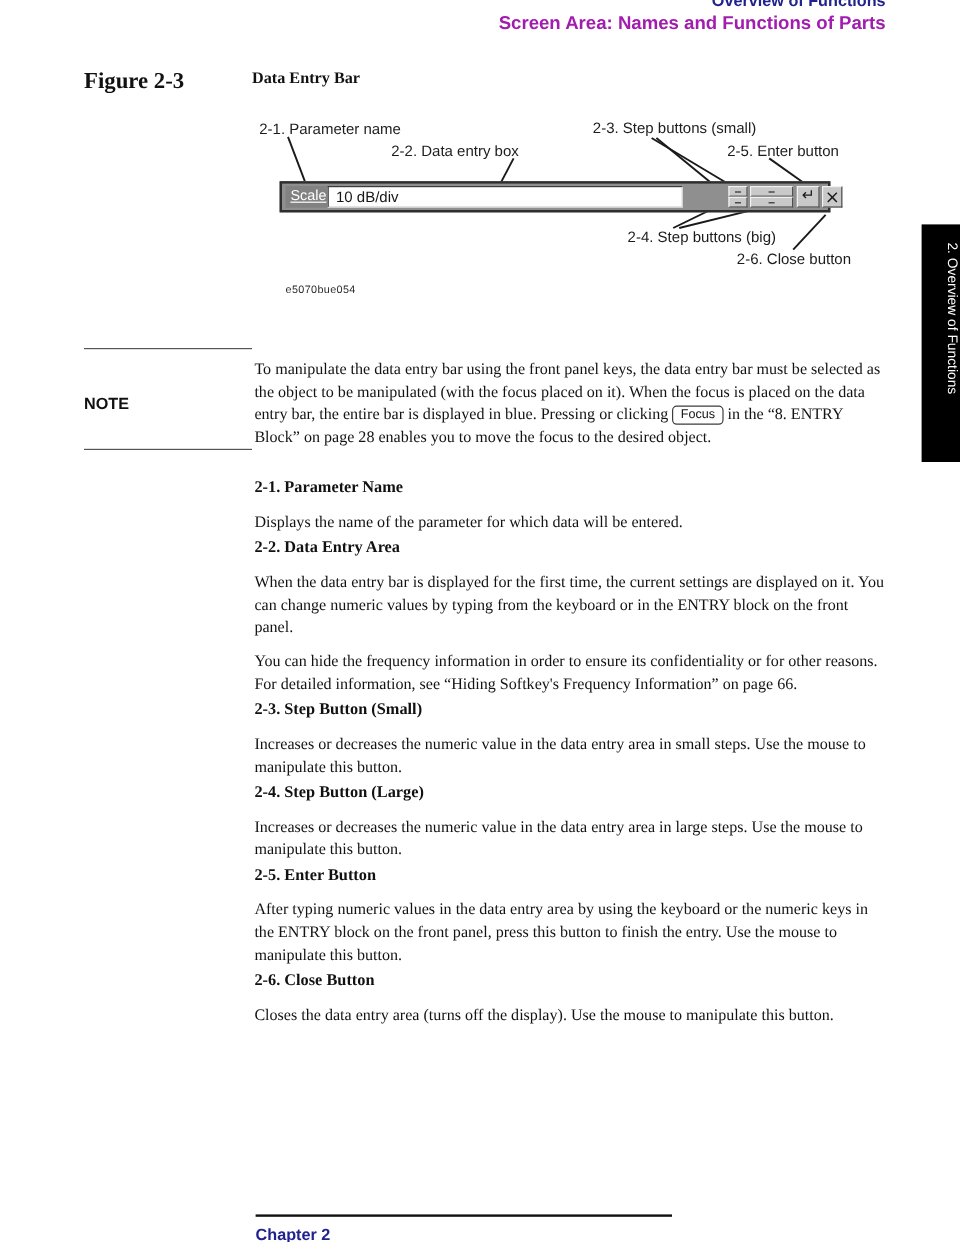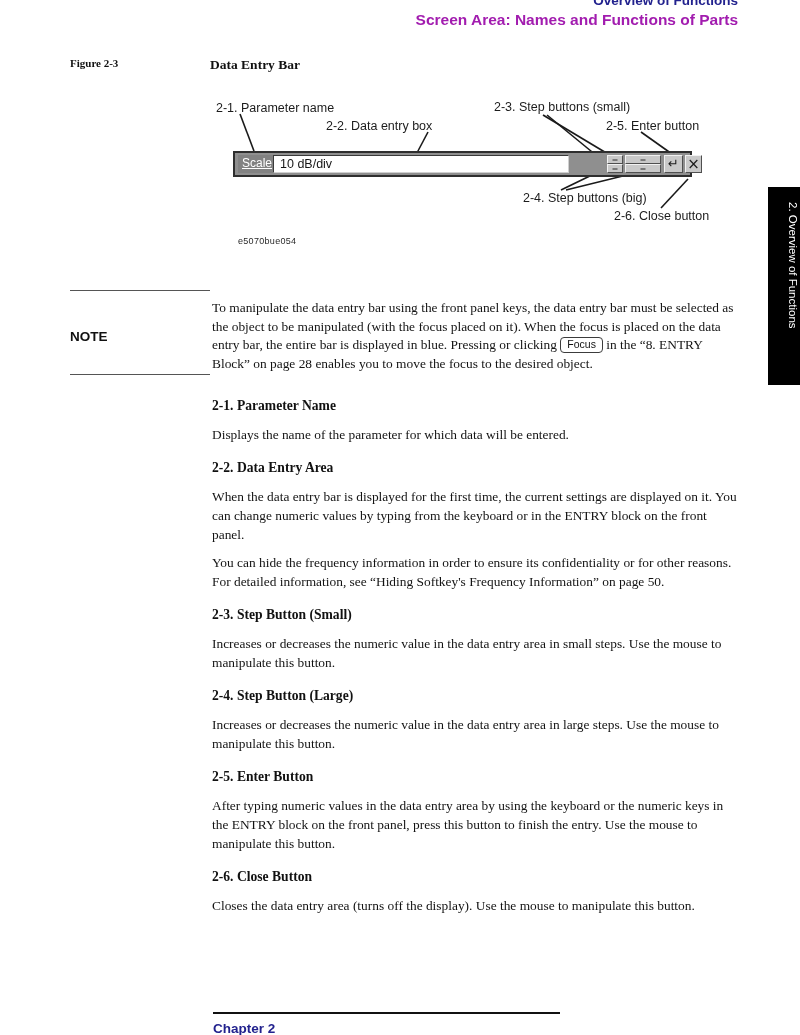--- a/index.html
+++ b/index.html
@@ -20,21 +20,21 @@
     font-weight: bold; font-size: 13.5px; color: #22228e;
     white-space: nowrap;
   }
   .hdr2 {
     position: absolute; top: 11px; right: 62px;
     font-family: "Liberation Sans", sans-serif;
     font-weight: bold; font-size: 15.5px; color: #a21caf;
     white-space: nowrap;
   }
   
-  .fig-label { position: absolute; left: 70px; top: 57px; font-weight: bold; font-size: 11px; }
+  .fig-label { position: absolute; left: 70px; top: 57px; font-weight: bold; font-size: 19px; }
   .fig-title { position: absolute; left: 210px; top: 57px; font-weight: bold; font-size: 13.5px; }
   
   .diagram { position: absolute; left: 0; top: 95px; width: 800px; height: 160px; }
   .callout {
     position: absolute;
     font-family: "Liberation Sans", sans-serif;
     font-size: 12.5px; color: #1c1c1c; white-space: nowrap;
   }
   .leader-svg { position: absolute; left: 0; top: 0; width: 800px; height: 160px; }
   .leader-svg line { stroke: #1a1a1a; stroke-width: 1.6; }
@@ -109,21 +109,21 @@
   }
   .keycap {
     display: inline-block;
     font-family: "Liberation Sans", sans-serif; font-size: 10.5px; color: #111;
     border: 1.5px solid #3c3c3c; border-radius: 4px;
     padding: 0 6px 1px 6px; line-height: 13px;
     background: #ffffff; vertical-align: 1px;
   }
   
   .main-col { position: absolute; left: 212px; top: 398px; width: 530px; }
-  .sec-heading { font-weight: bold; font-size: 13.6px; color: #111; margin-top: 16px; }
+  .sec-heading { font-weight: bold; font-size: 13.6px; color: #111; margin-top: 4px; }
   .main-col .section:first-child .sec-heading { margin-top: 0; }
   .body-p { font-size: 13.4px; line-height: 19px; color: #131313; margin-top: 11px; }
   .body-p + .body-p { margin-top: 9px; }
   
   .watermark {
     position: absolute; left: 520px; top: 940px;
     font-family: "Liberation Sans", sans-serif; font-size: 52px; color: #dadada;
     white-space: nowrap;
   }
   
@@ -199,21 +199,21 @@
   </div>
 
   <div class="main-col">
     <div class="section">
       <div class="sec-heading">2-1. Parameter Name</div>
       <div class="body-p">Displays the name of the parameter for which data will be entered.</div>
     </div>
     <div class="section">
       <div class="sec-heading">2-2. Data Entry Area</div>
       <div class="body-p">When the data entry bar is displayed for the first time, the current settings are displayed on it. You can change numeric values by typing from the keyboard or in the ENTRY block on the front panel.</div>
-      <div class="body-p">You can hide the frequency information in order to ensure its confidentiality or for other reasons. For detailed information, see “Hiding Softkey's Frequency Information” on page 50.</div>
+      <div class="body-p">You can hide the frequency information in order to ensure its confidentiality or for other reasons. For detailed information, see “Hiding Softkey's Frequency Information” on page 66.</div>
     </div>
     <div class="section">
       <div class="sec-heading">2-3. Step Button (Small)</div>
       <div class="body-p">Increases or decreases the numeric value in the data entry area in small steps. Use the mouse to manipulate this button.</div>
     </div>
     <div class="section">
       <div class="sec-heading">2-4. Step Button (Large)</div>
       <div class="body-p">Increases or decreases the numeric value in the data entry area in large steps. Use the mouse to manipulate this button.</div>
     </div>
     <div class="section">

